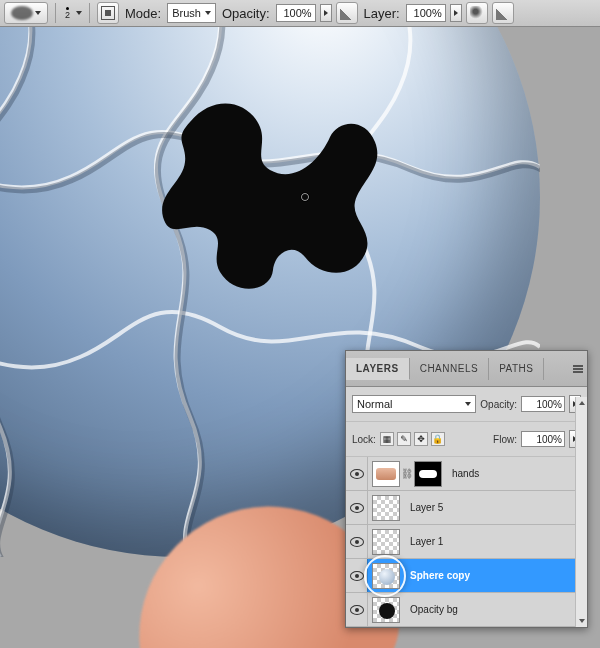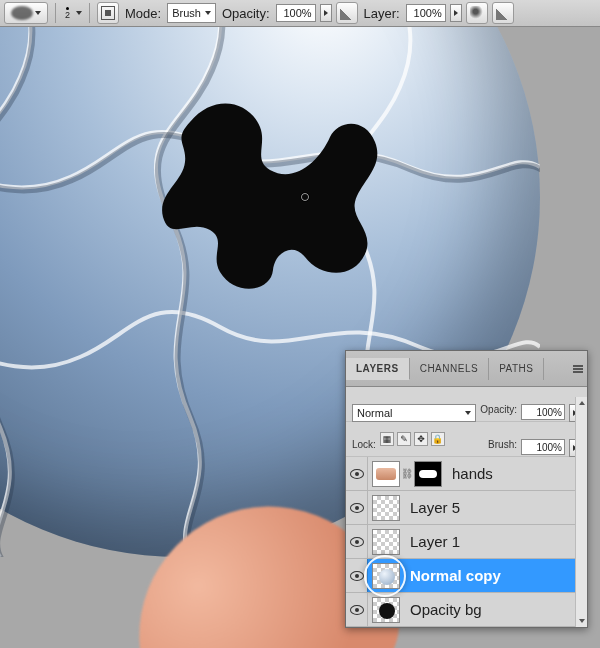--- a/index.html
+++ b/index.html
@@ -91,21 +91,21 @@
   .ptab {
     padding:0 10px; height:22px; display:flex; align-items:center;
     font-size:10px; letter-spacing:0.5px; color:#3a3a3a;
     border-right:1px solid #999;
   }
   .ptab.active { background:#d5d5d5; border-bottom:1px solid #d5d5d5; margin-bottom:-1px; font-weight:bold;}
   .panel-menu { margin-left:auto; width:18px; display:flex; align-items:center; justify-content:center;}
   .panel-menu .lines{width:10px;height:2px;background:#555;box-shadow:0 -3px 0 #555,0 3px 0 #555;}
 
   .panel-row {
-    display:flex; height:24px; padding:17px 6px; gap:4px;
+    display:flex; align-items:center; height:24px; padding:17px 6px; gap:4px;
     border-bottom:1px solid #bfbfbf;
   }
   .panel-select {
     flex:1; height:18px; background:#fff; border:1px solid #8a8a8a;
     display:flex; align-items:center; justify-content:space-between; padding:0 4px;
   }
   .plabel { font-size:10px; color:#333; }
   .pnum {
     width:44px; height:16px; background:#fff; border:1px solid #8a8a8a;
     display:flex; align-items:center; justify-content:flex-end; padding:0 2px; font-size:10px;
@@ -144,21 +144,21 @@
     background-size:8px 8px; background-position:0 0,4px 4px;
   }
   .thumb.mask { background:#000; }
   .thumb.mask::after{content:"";position:absolute;left:4px;top:8px;width:18px;height:8px;background:#fff;border-radius:4px;}
   .thumb.hands::after{content:"";position:absolute;left:3px;top:6px;width:20px;height:12px;background:linear-gradient(#e9b9a0,#c98868);border-radius:3px;}
   .thumb.spherecopy::after{content:"";position:absolute;left:6px;top:5px;width:16px;height:16px;border-radius:50%;background:radial-gradient(circle at 35% 30%,#eef4fb,#8fa8c4);}
   .thumb.spherebg::after{content:"";position:absolute;left:6px;top:5px;width:16px;height:16px;border-radius:50%;background:#111;}
   .link-ic{width:8px;height:14px;display:flex;align-items:center;justify-content:center;font-size:10px;color:#555;}
 
   .layer .lname {
-    padding-left:6px; font-size:15px;
+    padding-left:6px; font-size:10px;
   }
   .layer.selected .lname { color:#fff; font-weight:bold; }
 
   .highlight-ring {
     position:absolute; left:18px; top:-4px; width:42px; height:42px;
     border:2px solid rgba(255,255,255,0.9); border-radius:50%;
     box-shadow:0 0 6px rgba(0,0,0,0.3);
     pointer-events:none;
   }
 
@@ -272,21 +272,21 @@
   </div>
 
   <div class="panel-row">
     <span class="plabel">Lock:</span>
     <div class="lock-icons">
       <div class="lock-ic">▦</div>
       <div class="lock-ic">✎</div>
       <div class="lock-ic">✥</div>
       <div class="lock-ic">🔒</div>
     </div>
-    <span class="plabel" style="margin-left:auto">Brush:</span>
+    <span class="plabel" style="margin-left:auto">Flow:</span>
     <div class="pnum">
       <span>100%</span>
     </div>
     <div class="flyout">
         <div class="tri"></div>
       </div>
   </div>
 
   <div class="layers-list">
 
@@ -324,21 +324,21 @@
 
 
     <div class="layer selected">
       <div class="highlight-ring"></div>
       <div class="vis">
           <div class="eye"></div>
         </div>
       <div class="thumbs">
           <div class="thumb checker spherecopy"></div>
         </div>
-      <div class="lname">Normal copy</div>
+      <div class="lname">Sphere copy</div>
     </div>
 
     <div class="layer">
       <div class="vis">
           <div class="eye"></div>
         </div>
       <div class="thumbs">
           <div class="thumb checker spherebg"></div>
         </div>
       <div class="lname">Opacity bg</div>

